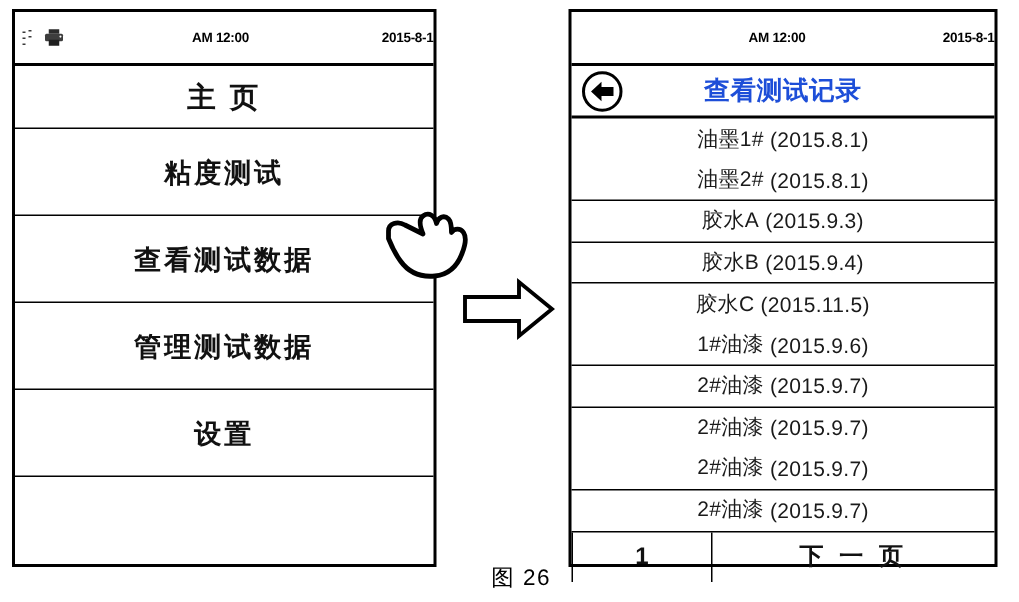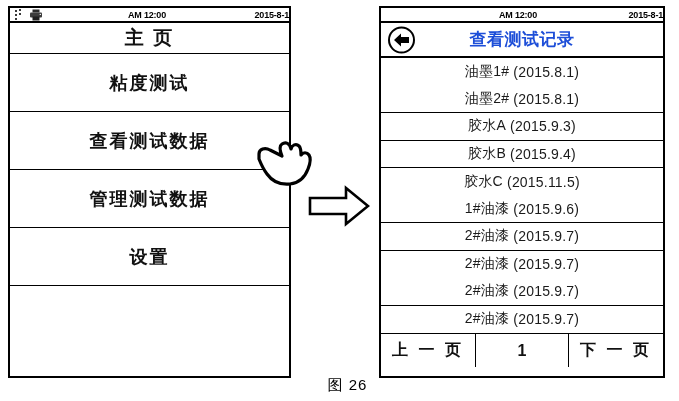--- a/index.html
+++ b/index.html
@@ -23,21 +23,21 @@
     border: 2px solid #000000;
     background: #ffffff;
   }
   #device-home   { left: 8px;   top: 6px;  width: 283px; height: 372px; }
   #device-record { left: 379px; top: 6px;  width: 286px; height: 372px; }
 
   
   .status-bar {
     position: relative;
     box-sizing: border-box;
-    height: 15px;
+    height: 36px;
     border-bottom: 2px solid #000000;
     display: flex;
     align-items: center;
     font-size: 9px;
     font-weight: bold;
     letter-spacing: -0.2px;
   }
   .status-icons {
     display: flex;
     align-items: center;
@@ -85,21 +85,21 @@
   .menu-row {
     box-sizing: border-box;
     border-bottom: 1px solid #000000;
     display: flex;
     align-items: center;
     justify-content: center;
     font-weight: bold;
     color: #111111;
     letter-spacing: 2px;
   }
-  .menu-row.title  { height: 31px; font-size: 19px; }
+  .menu-row.title  { height: 42px; font-size: 19px; }
   .menu-row.item   { height: 58px; font-size: 18px; }
   .menu-row.blank  { height: 63px; border-bottom: none; }
 
   
   .record-header {
     position: relative;
     box-sizing: border-box;
     height: 35px;
     border-bottom: 2px solid #000000;
     display: flex;
@@ -297,20 +297,19 @@
       <span>2#油漆</span>&nbsp;
       <span>(2015.9.7)</span>
     </div>
     <div class="record-row">
       <span>2#油漆</span>&nbsp;
       <span>(2015.9.7)</span>
     </div>
   </div>
 
   <div class="pager">
-    <div class="pager-cell">上 一 页</div>
     <div class="pager-cell page-num divider-l">1</div>
     <div class="pager-cell divider-l">下 一 页</div>
   </div>
 
 </div>
 
 <div class="caption">图 26</div>
 
 </body></html>

